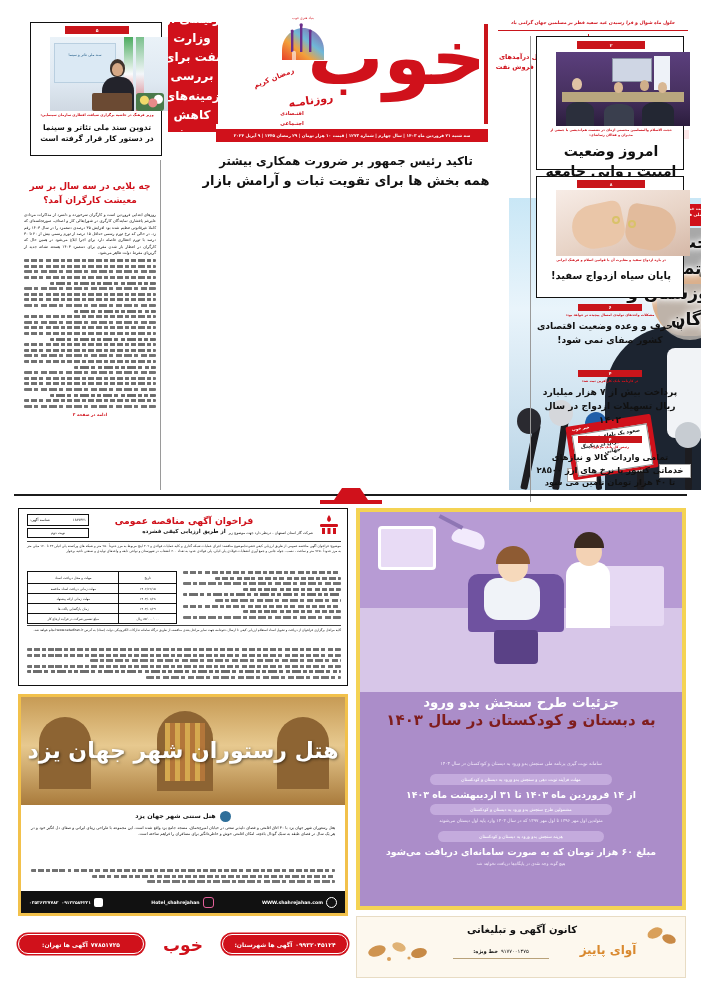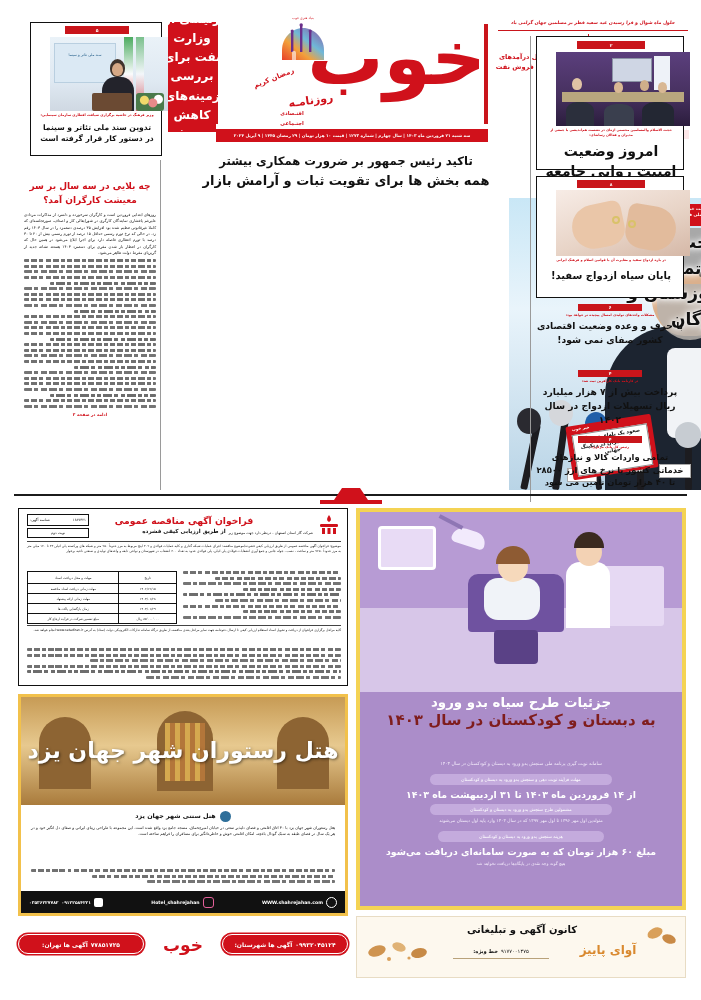--- a/index.html
+++ b/index.html
@@ -416,21 +416,21 @@
       <div class="abs" style="left:136px;top:34px;width:34px;height:18px;background:#8e5b33;border-radius:17px 17px 0 0;"></div>
 
       <div class="abs" style="left:206px;top:50px;width:44px;height:66px;background:#ffffff;border-radius:14px 14px 0 0;"></div>
       <div class="abs" style="left:216px;top:26px;width:26px;height:28px;background:#f3d2b4;border-radius:50%;"></div>
       <div class="abs" style="left:214px;top:20px;width:30px;height:16px;background:#3b2a20;border-radius:15px 15px 0 0;"></div>
 
       <div class="abs" style="left:92px;top:18px;width:34px;height:16px;background:#f2eafc;border-radius:16px 16px 6px 6px;transform:rotate(18deg);"></div>
       <div class="abs" style="left:78px;top:8px;width:26px;height:4px;background:#8e76b4;transform:rotate(28deg);"></div>
     </div>
 
-    <div class="abs fa hl" style="left:8px;top:182px;width:306px;height:17px;color:#fff;font-size:13.4px;text-align:center;line-height:17px;">جزئیات طرح سیاه بدو ورود</div>
+    <div class="abs fa hl" style="left:8px;top:182px;width:306px;height:17px;color:#fff;font-size:13.4px;text-align:center;line-height:17px;">جزئیات طرح سنجش بدو ورود</div>
     <div class="abs fa hl" style="left:8px;top:200px;width:306px;height:17px;color:#7f1d1d;font-size:15px;text-align:center;line-height:17px;">به دبستان و کودکستان در سال ۱۴۰۳</div>
     <div class="abs fa" style="left:14px;top:249px;width:294px;height:9px;color:#f2eafa;font-size:4.6px;text-align:center;">سامانه نوبت گیری برنامه ملی سنجش بدو ورود به دبستان و کودکستان در سال ۱۴۰۳</div>
 
     <div class="abs fa ctr" style="left:70px;top:262px;width:182px;height:11px;background:#c4abdd;color:#fff;font-size:4.4px;border-radius:6px;">مهلت فرآیند نوبت دهی و سنجش بدو ورود به دبستان و کودکستان</div>
     <div class="abs fa hl" style="left:10px;top:276px;width:302px;height:13px;color:#fff;font-size:9.4px;text-align:center;line-height:13px;">از ۱۴ فروردین ماه ۱۴۰۳ تا ۳۱ اردیبهشت ماه ۱۴۰۳</div>
 
     <div class="abs fa ctr" style="left:70px;top:292px;width:182px;height:11px;background:#c4abdd;color:#fff;font-size:4.4px;border-radius:6px;">مشمولین طرح سنجش بدو ورود به دبستان و کودکستان</div>
     <div class="abs fa" style="left:14px;top:306px;width:294px;height:9px;color:#f2eafa;font-size:4.5px;text-align:center;">متولدین اول مهر ۱۳۹۶ تا اول مهر ۱۳۹۷ که در سال ۱۴۰۳ وارد پایه اول دبستان می‌شوند</div>
 
     <div class="abs fa ctr" style="left:78px;top:319px;width:166px;height:11px;background:#c4abdd;color:#fff;font-size:4.4px;border-radius:6px;">هزینه سنجش بدو ورود به دبستان و کودکستان</div>

